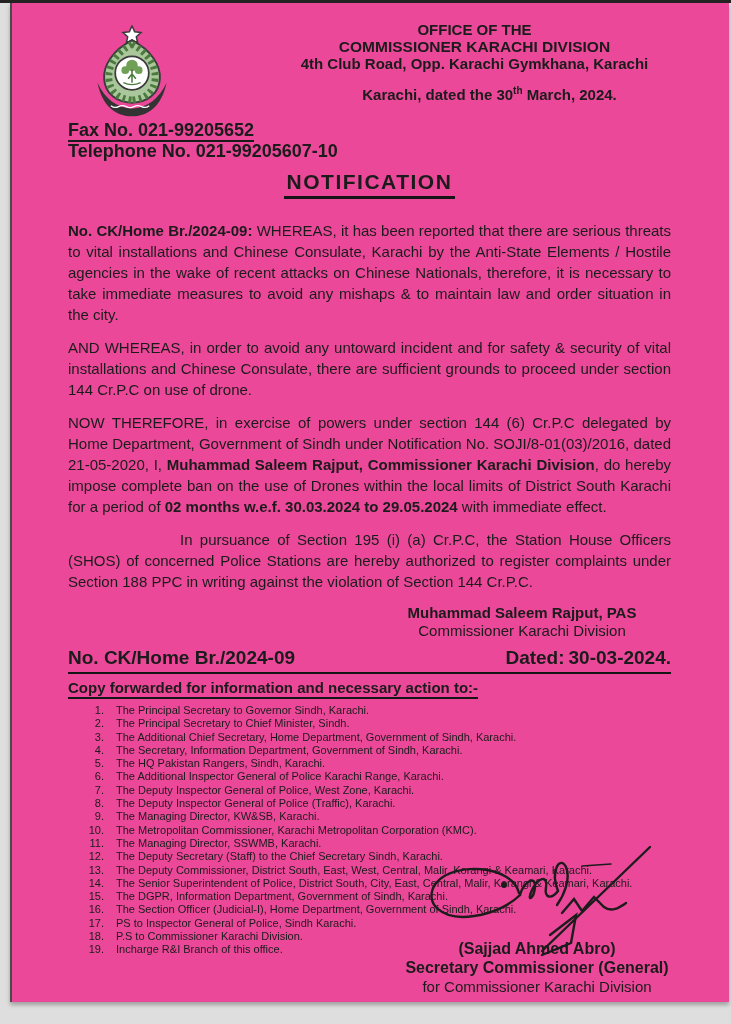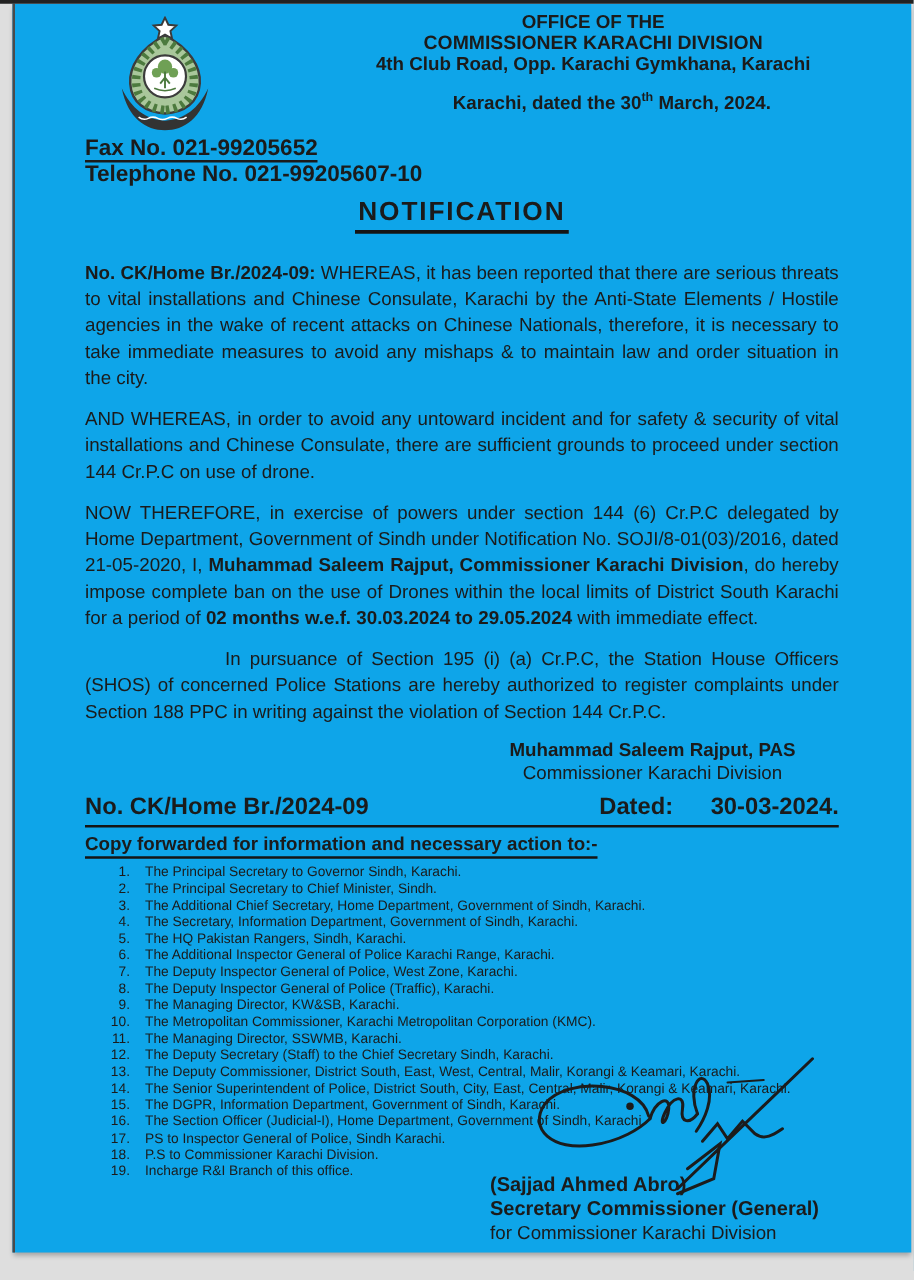--- a/index.html
+++ b/index.html
@@ -1,21 +1,21 @@
 <!DOCTYPE html>
 <html><head>
 <meta charset="utf-8">
 <style>
   html,body{margin:0;padding:0;}
   body{font-family:"Liberation Sans",sans-serif;background:#c9c9c9;}
   .scene{position:relative;width:731px;height:1024px;background:#dedede;overflow:hidden;}
   .scene::before{content:"";position:absolute;top:0;left:0;right:0;height:3px;background:#222;z-index:3;}
-  .page{position:absolute;left:10px;top:3px;width:719px;height:999px;background:#0ea5e9;
+  .page{position:absolute;left:10px;top:3px;width:719px;height:999px;background:#ec4899;
         border-left:2px solid #4a4a4a;box-shadow:0 3px 4px rgba(0,0,0,.28);
-        box-sizing:border-box;padding:6px 58px 0 56px;color:#1b1b1b;overflow:hidden;}
+        box-sizing:border-box;padding:18px 58px 0 56px;color:#1b1b1b;overflow:hidden;}
   
   .hdr{position:relative;min-height:100px;}
   .logo{position:absolute;left:16px;top:4px;width:96px;height:100px;}
   .office{padding-left:210px;text-align:center;font-weight:700;line-height:17px;font-size:15px;}
   .office .l2{font-size:15.5px;}
   .dateline{padding-left:240px;text-align:center;font-weight:700;font-size:15px;margin-top:13px;}
   .dateline sup{font-size:10px;}
   .contact{font-weight:700;font-size:18px;line-height:18px;}
   .contact .ul{display:inline-block;border-bottom:2px solid #1b1b1b;padding-bottom:1px;}
   
@@ -26,34 +26,34 @@
   p.para{margin:0 0 12px;font-size:15px;line-height:21px;text-align:justify;}
   p.para b{font-weight:700;}
   p.indent{text-indent:112px;}
   
   .signer{width:270px;margin:4px 14px 2px auto;text-align:center;font-size:15px;line-height:17.5px;}
   .signer .nm{font-weight:700;}
   
   .refrow{display:flex;justify-content:space-between;align-items:flex-end;
           font-weight:700;font-size:19px;border-bottom:2px solid #151515;
           padding-bottom:3px;margin-top:8px;}
-  .refrow .dated .val{margin-left:30px;}
+  .refrow .dated .val{margin-left:4px;}
   
   .copyhead-wrap{margin-top:5px;}
   .copyhead{display:inline-block;font-weight:700;font-size:15px;
             border-bottom:2px solid #151515;padding-bottom:1px;}
   
   ol.recipients{list-style:none;counter-reset:item;margin:5px 0 0;padding:0 0 0 12px;}
   ol.recipients li{position:relative;padding-left:36px;font-size:11px;line-height:13.3px;}
   ol.recipients li::before{counter-increment:item;content:counter(item) ".";
             position:absolute;left:0;width:24px;text-align:right;}
   
   .sig{position:absolute;left:412px;top:840px;width:252px;height:120px;pointer-events:none;}
   
-  .footsign{position:absolute;left:380px;top:936px;width:270px;text-align:left;line-height:19px;}
+  .footsign{position:absolute;left:390px;top:936px;width:270px;text-align:center;line-height:19px;}
   .footsign .nm,.footsign .ti{font-weight:700;font-size:16px;}
   .footsign .fr{font-size:15px;font-weight:400;}
 </style>
 </head>
 <body>
 
 <div class="scene">
   <div class="page">
 
     <div class="hdr">

